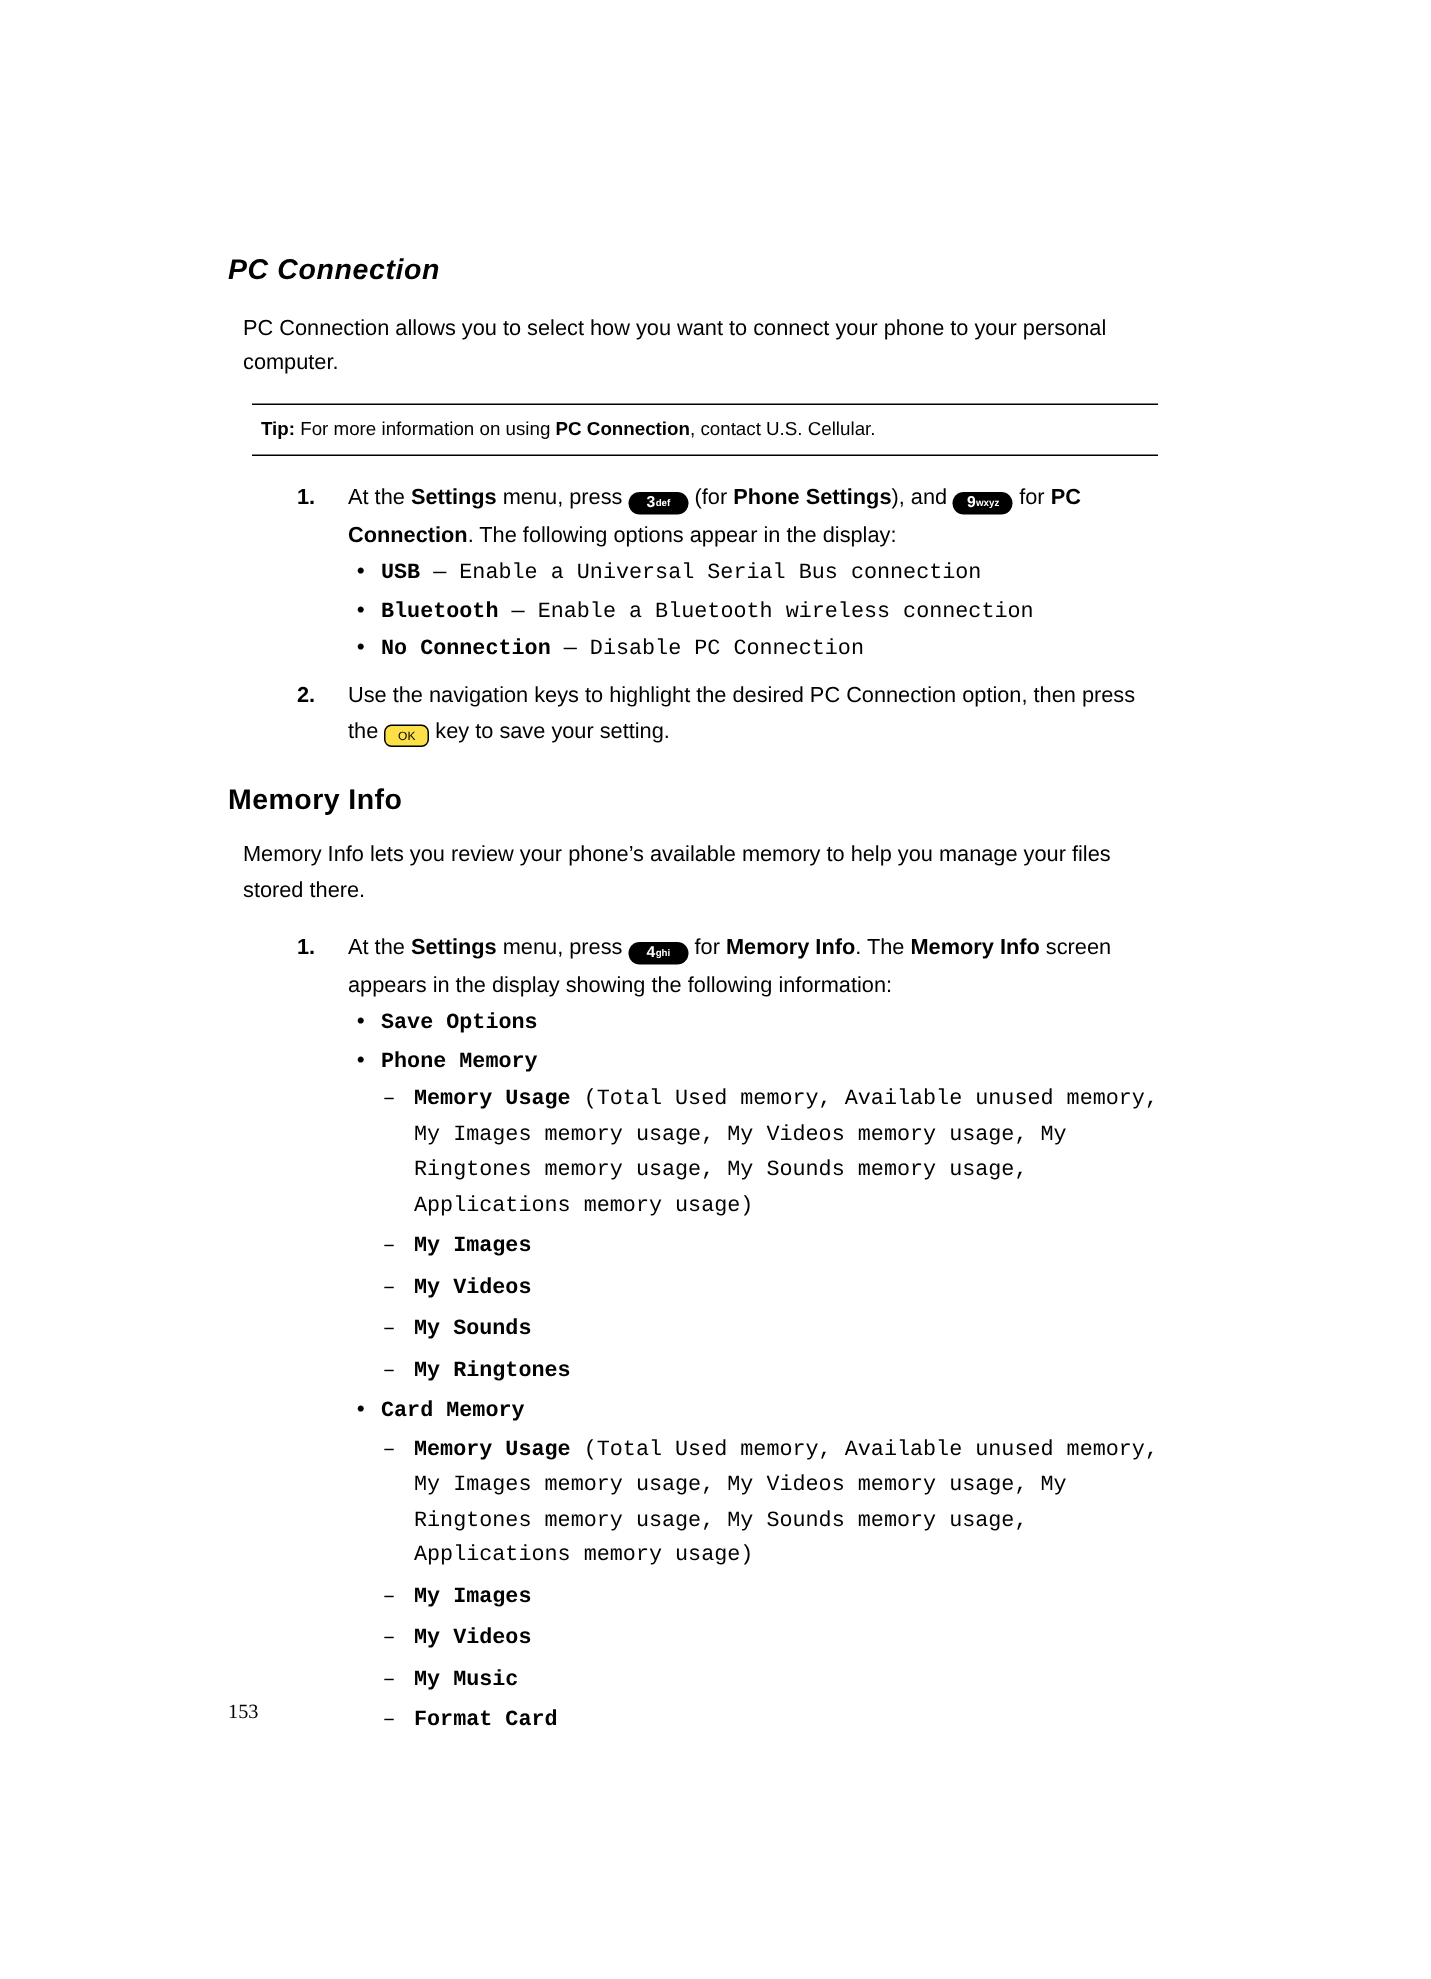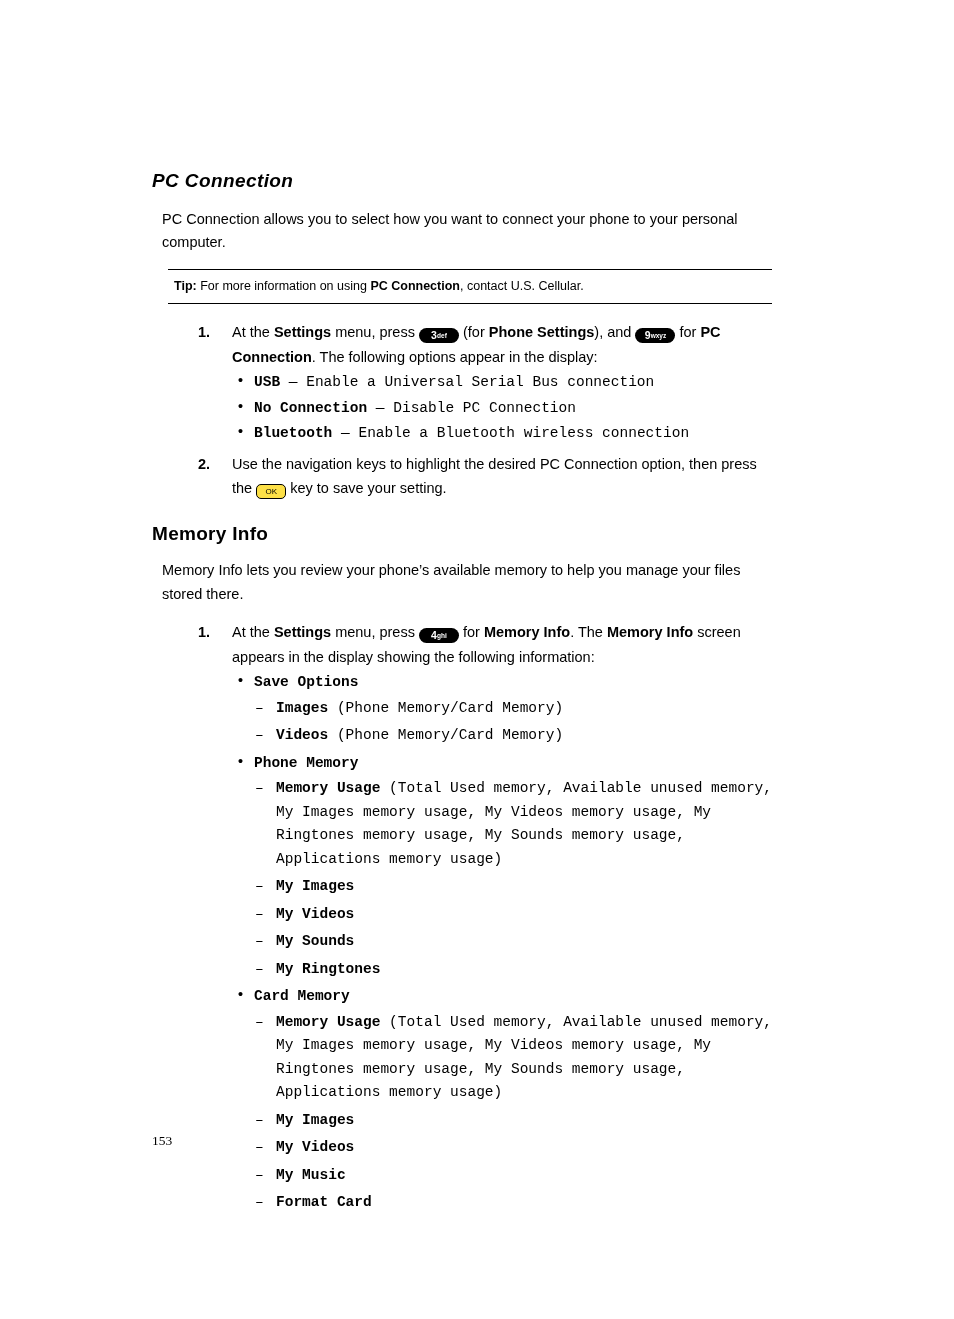--- a/index.html
+++ b/index.html
@@ -175,44 +175,40 @@
     <div class="tipbox">
       <b>Tip:</b><span> For more information on using </span><b>PC Connection</b><span>, contact U.S. Cellular.</span>
     </div>
 
     <ol class="steps">
       <li>
         <span class="num">1.</span><span>At the </span><b>Settings</b><span> menu, press </span><span class="keycap"><span class="big">3</span><span class="sm">def</span></span><span> (for </span><b>Phone Settings</b><span>), and </span><span class="keycap"><span class="big">9</span><span class="sm">wxyz</span></span><span> for </span><b>PC Connection</b><span>. The following options appear in the display:</span>
 
         <ul class="bullets">
           <li><b>USB</b><span> — Enable a Universal Serial Bus connection</span></li>
+          <li><b>Bluetooth</b><span> — Enable a Bluetooth wireless connection</span></li>
           <li><b>No Connection</b><span> — Disable PC Connection</span></li>
-          <li><b>Bluetooth</b><span> — Enable a Bluetooth wireless connection</span></li>
         </ul>
       </li>
       <li>
         <span class="num">2.</span><span>Use the navigation keys to highlight the desired PC Connection option, then press the </span><span class="okkey">OK</span><span> key to save your setting.</span>
       </li>
     </ol>
 
     <h2 class="section-head2">Memory Info</h2>
 
     <p class="intro">Memory Info lets you review your phone’s available memory to help you manage your files stored there.</p>
 
     <ol class="steps">
       <li>
         <span class="num">1.</span><span>At the </span><b>Settings</b><span> menu, press </span><span class="keycap"><span class="big">4</span><span class="sm">ghi</span></span><span> for </span><b>Memory Info</b><span>. The </span><b>Memory Info</b><span> screen appears in the display showing the following information:</span>
 
         <ul class="bullets">
           <li>
             <b>Save Options</b>
-            <ul class="dashes sub-list">
-              <li><b>Images</b><span> (Phone Memory/Card Memory)</span></li>
-              <li><b>Videos</b><span> (Phone Memory/Card Memory)</span></li>
-            </ul>
           </li>
           <li>
             <b>Phone Memory</b>
             <ul class="dashes sub-list spaced">
               <li><b>Memory Usage</b><span> (Total Used memory,  Available unused memory, My Images memory usage, My Videos memory usage, My Ringtones memory usage, My Sounds memory usage, Applications memory usage)</span></li>
               <li><b>My Images</b><span></span></li>
               <li><b>My Videos</b><span></span></li>
               <li><b>My Sounds</b><span></span></li>
               <li><b>My Ringtones</b><span></span></li>
             </ul>

